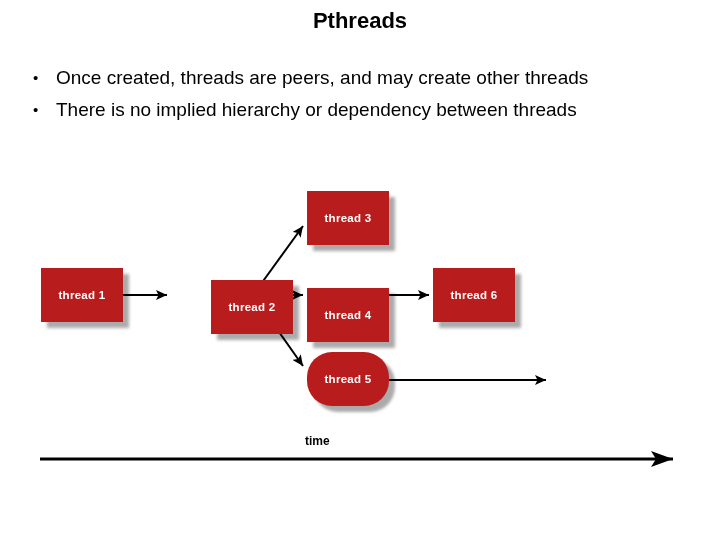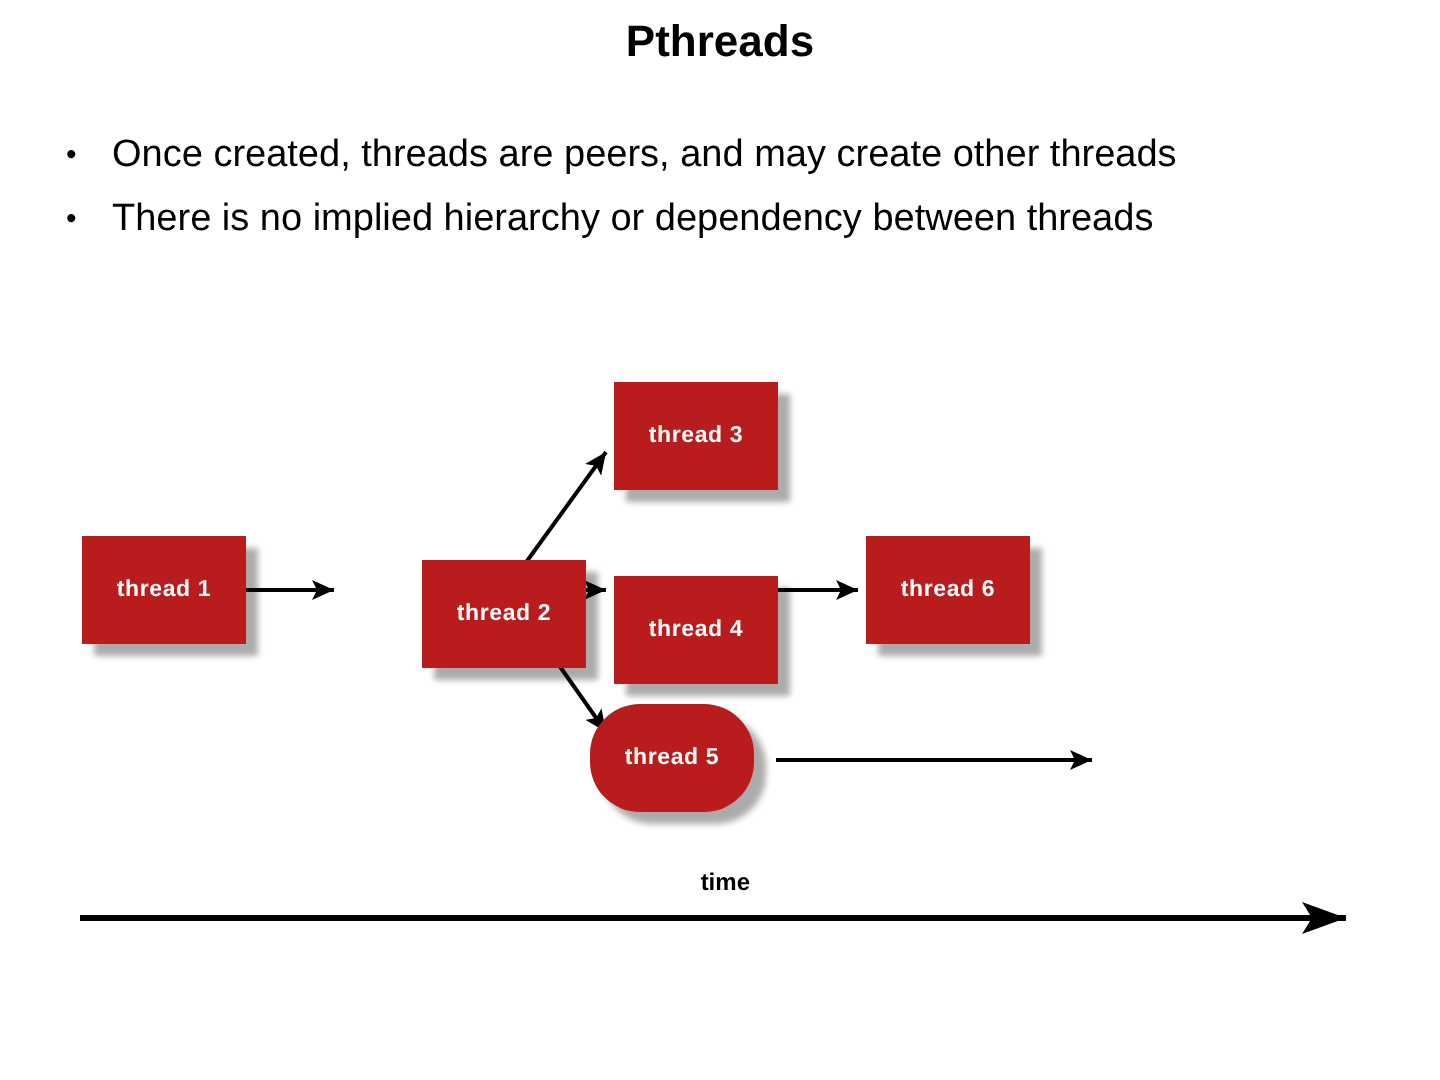--- a/index.html
+++ b/index.html
@@ -61,37 +61,37 @@
     display: flex;
     align-items: center;
     justify-content: center;
     box-shadow: 6px 6px 3px rgba(0, 0, 0, 0.33);
     letter-spacing: 0.3px;
   }
   .node-thread-1 { left: 41px;  top: 268px; }
   .node-thread-2 { left: 171px; top: 280px; margin-left: 40px; }
   .node-thread-3 { left: 307px; top: 191px; }
   .node-thread-4 { left: 307px; top: 268px; margin-top: 20px; }
-  .node-thread-5 { left: 295px; top: 352px; border-radius: 25px; }
+  .node-thread-5 { left: 307px; top: 352px; border-radius: 25px; }
   .node-thread-6 { left: 433px; top: 268px; justify-content: center; }
   .node-thread-7 { left: 550px; top: 351px; }
   .arrows-svg {
     position: absolute;
     left: 0;
     top: 0;
     pointer-events: none;
   }
   .edge-line { stroke: #000000; stroke-width: 2px; }
   .axis-line { stroke: #000000; stroke-width: 3px; }
   .time-label {
     position: absolute;
     left: 305px;
     top: 434px;
     width: 70px;
-    text-align: right;
+    text-align: left;
     font-size: 12px;
     font-weight: bold;
     color: #000000;
   }
 </style>
 </head>
 <body>
 
 <div class="slide">
 

